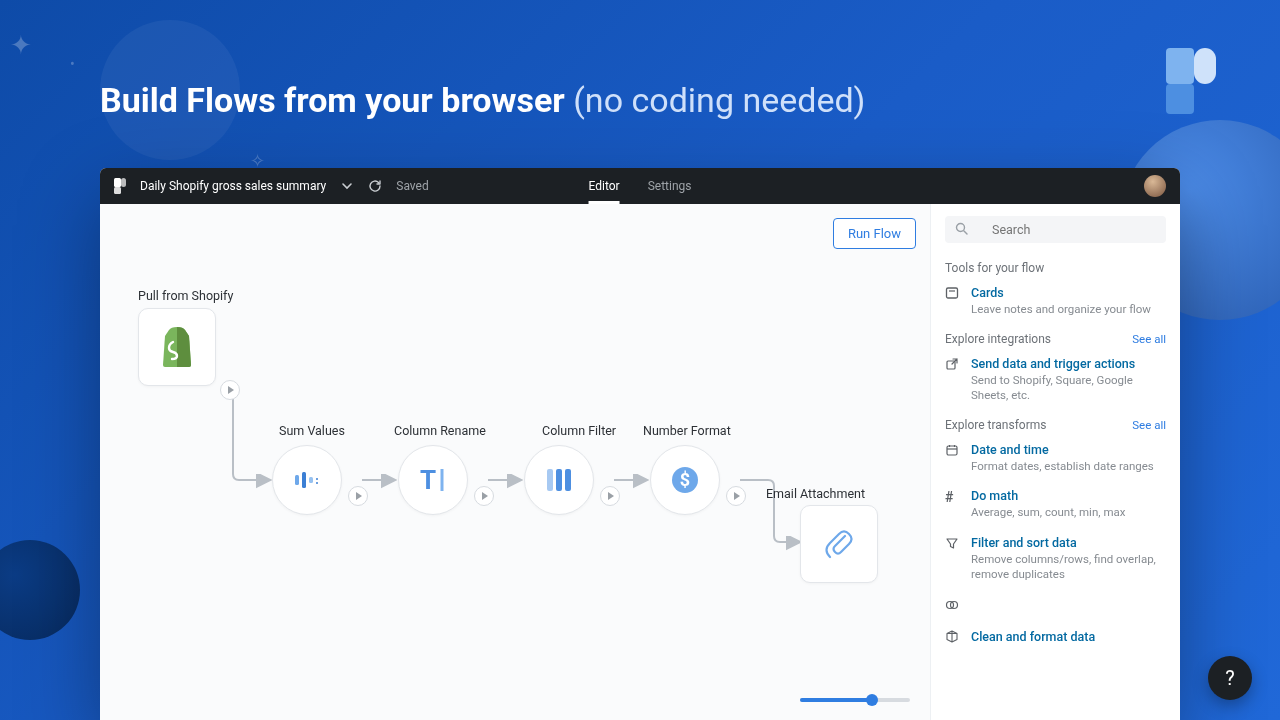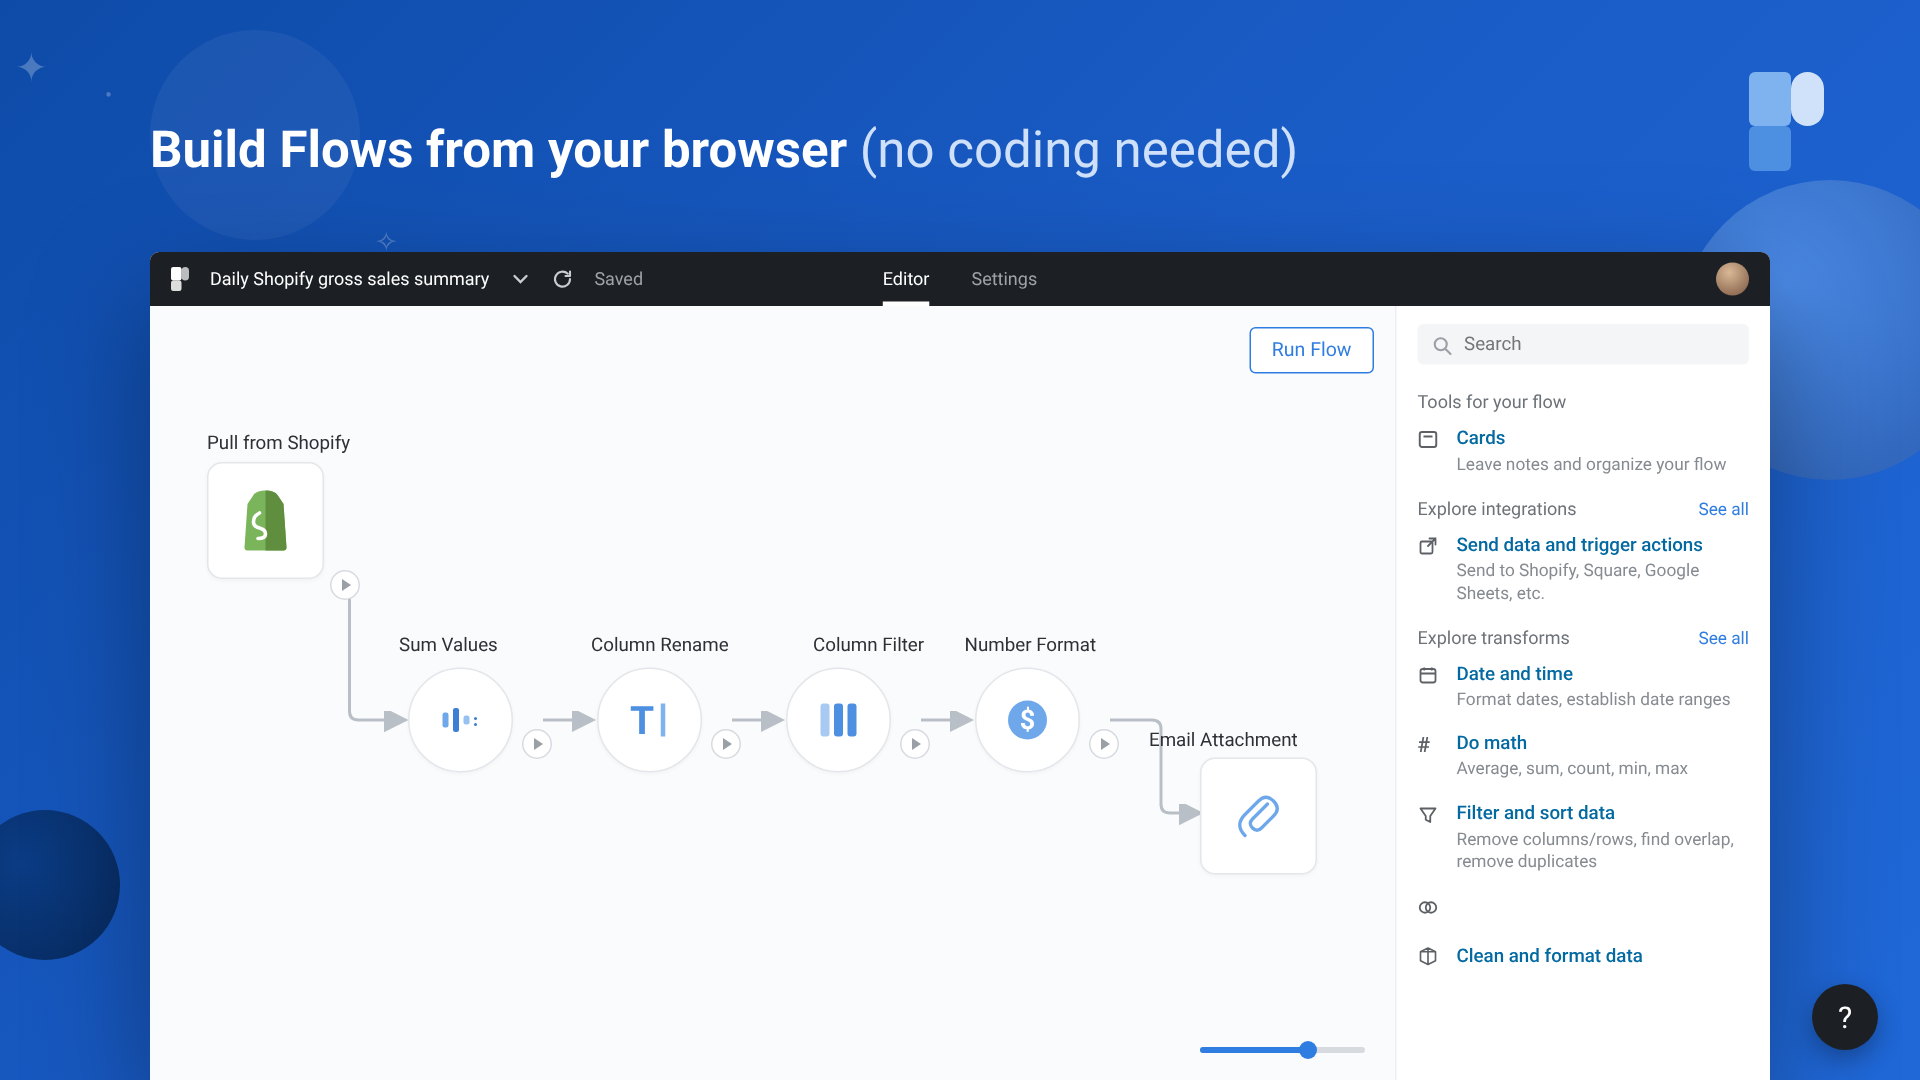--- a/index.html
+++ b/index.html
@@ -53,21 +53,21 @@
 
 .t-icon { width: 34px; height: 34px; display: flex; align-items: center; justify-content: center; }
 
 
 .zoom { position: absolute; bottom: 18px; right: 20px; width: 110px; height: 4px; background: #d7dbe0; border-radius: 2px; }
 .zoom::after { content: ""; position: absolute; right: 32px; top: -4px; width: 12px; height: 12px; border-radius: 50%; background: #2f7de1; }
 .zoom-fill { position: absolute; left:0; top:0; height:100%; width: 70%; background:#2f7de1; border-radius:2px;}
 
 
 .sidebar { width: 250px; border-left: 1px solid #edf0f3; background: #fff; padding: 12px 14px 0; overflow-y: auto; font-size: 12.5px; color: #2d3136; }
-.search { display: flex; align-items: flex-end; gap: 8px; background: #f4f5f7; border-radius: 4px; padding: 6px 10px; margin-bottom: 18px; }
+.search { display: flex; align-items: flex-start; gap: 24px; background: #f4f5f7; border-radius: 4px; padding: 6px 10px; margin-bottom: 18px; }
 .search input { border: none; background: transparent; outline: none; font-size: 12.5px; flex: 1; color: #333; }
 .section-title { font-size: 12px; color: #6d7278; margin: 10px 0 10px; display: flex; justify-content: space-between; align-items: baseline; }
 .see-all { color: #2f7de1; font-size: 11.5px; cursor: pointer; }
 .item { display: flex; gap: 10px; margin-bottom: 14px; cursor: pointer; }
 .item .icon { width: 16px; flex-shrink: 0; color: #5d6166; padding-top: 1px; }
 .item .txt .t { color: #0369a1; font-weight: 500; margin-bottom: 2px; }
 .item .txt .d { color: #868b91; font-size: 11.5px; line-height: 1.35; }
 
 
 .help { position: absolute; right: 28px; bottom: 20px; width: 44px; height: 44px; border-radius: 50%; background: #1c2024; color: #fff; display: flex; align-items: center; justify-content: center; font-size: 20px; z-index: 5; box-shadow: 0 6px 16px rgba(0,0,0,0.3); cursor: pointer; }
@@ -139,21 +139,21 @@
       <div class="node-label" style="left:38px;top:84px">Pull from Shopify</div>
       <div class="square-node" style="left:38px;top:104px">
         <svg class="shopify-bag" viewBox="0 0 38 42">
             <path d="M7 10 L11 4 Q13 1 19 1 Q25 1 27 4 L31 10 L33 39 Q33 41 31 41 L7 41 Q5 41 5 39 Z" fill="#7ab55c"></path>
             <path d="M19 1 Q25 1 27 4 L31 10 L33 39 Q33 41 31 41 L19 41 Z" fill="#5e8e3e"></path>
             <path d="M15 16 Q11 18 11 22 Q11 25 15 26 Q19 27 19 30 Q19 33 14 33" stroke="#fff" stroke-width="2.4" fill="none" stroke-linecap="round"></path>
           </svg>
       </div>
       <div class="play-handle" style="left:120px;top:176px"></div>
 
-      <div class="node-label" style="left:166px;top:219px">Sum Values</div>
+      <div class="node-label" style="left:179px;top:219px">Sum Values</div>
       <div class="round-node" style="left:172px;top:241px">
         <div class="t-icon">
           <svg width="30" height="22" viewBox="0 0 30 22">
               <rect x="3" y="6" width="4" height="10" rx="1.5" fill="#6ea8ea"></rect>
               <rect x="10" y="3" width="4" height="16" rx="1.5" fill="#3c7fd4"></rect>
               <rect x="17" y="8" width="4" height="6" rx="1.5" fill="#96c1f0"></rect>
               <rect x="24" y="9" width="2" height="2" rx="1" fill="#3c7fd4"></rect>
               <rect x="24" y="13" width="2" height="2" rx="1" fill="#3c7fd4"></rect>
             </svg>
         </div>

